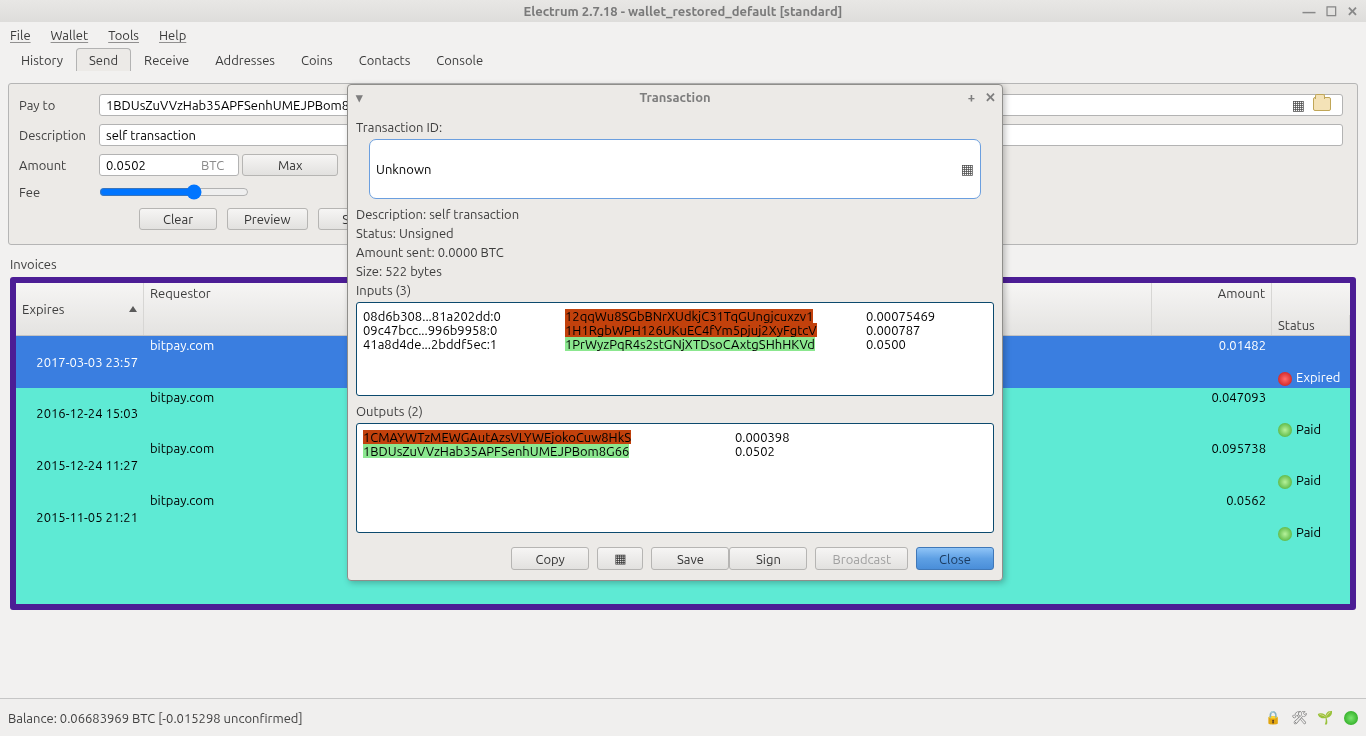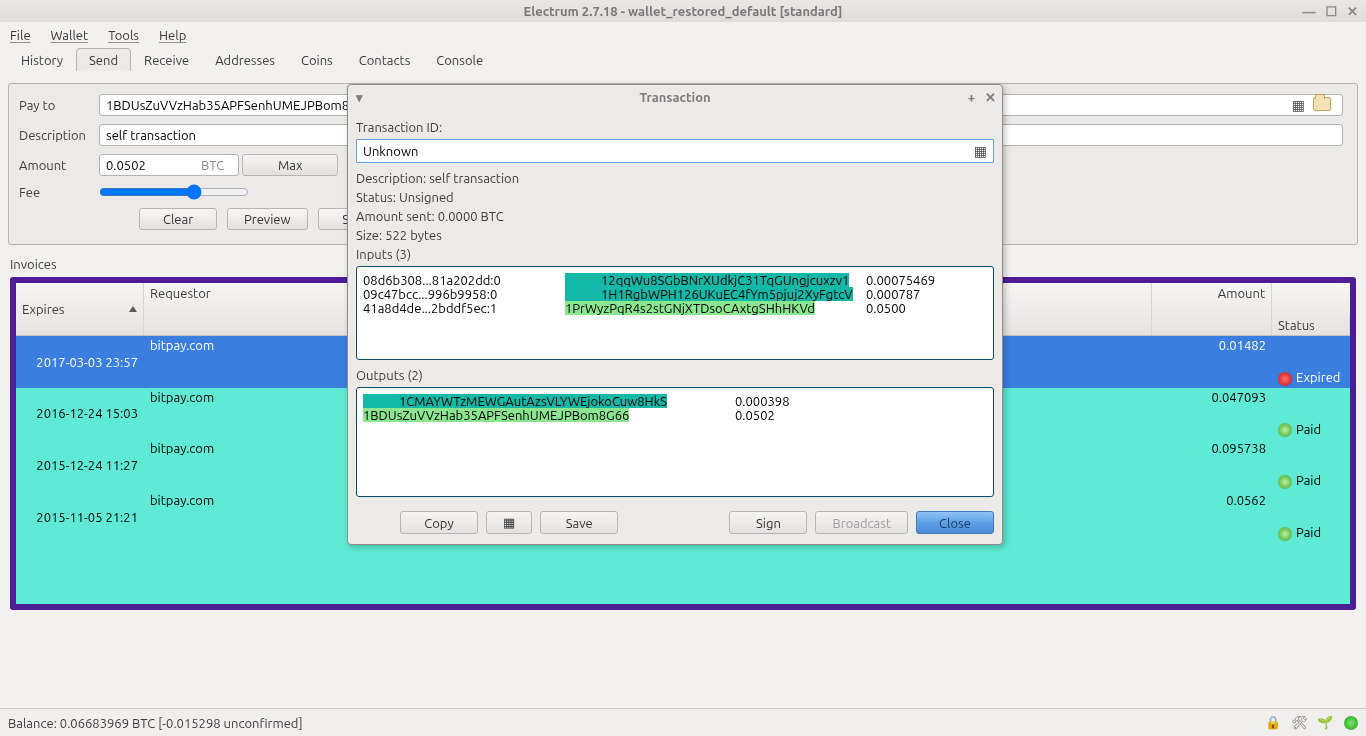--- a/index.html
+++ b/index.html
@@ -36,37 +36,37 @@
 .col-st  { width: 78px; margin-top: 32px; }
 .inv-body > .row { display: flex; padding: 1px 0; }
 .inv-body > .row > div { padding: 1px 6px; }
 .inv-body > .row.sel { background: #3a7ee0; color: #fff; }
 .inv-body { background:#5eead4; height: 268px; }
 
 .status-ico { display:inline-block; width:14px; height:14px; border-radius:50%; margin-right:4px; vertical-align:middle; }
 .ico-exp { background: radial-gradient(#ff6d6d,#c51010); }
 .ico-paid { background: radial-gradient(#b6f29a,#3fa52a); }
 
-.status-bar { position: absolute; left:0; right:0; bottom:0; height:28px; background:#f0efee; border-top:1px solid #c6c6c6; display:flex; align-items:center; padding:0 8px; color:#3f3f3f; justify-content: space-between;}
+.status-bar { position: absolute; left:0; right:0; bottom:0; height:38px; background:#f0efee; border-top:1px solid #c6c6c6; display:flex; align-items:center; padding:0 8px; color:#3f3f3f; justify-content: space-between;}
 .status-icons { display:flex; gap:10px; align-items:center; }
 
 .dialog { position: absolute; top: 84px; left: 347px; width: 656px; background:#eceae7; border:1px solid #8f8e8b; box-shadow: 2px 2px 6px rgba(0,0,0,0.25); border-radius:4px; }
 .dlg-title { height:24px; display:flex; align-items:center; justify-content:center; color:#7e7e7e; font-weight:bold; position:relative; }
 .dlg-title .dlg-menu { position:absolute; left:8px; color:#7e7e7e; }
 .dlg-title .dlg-ctrl { position:absolute; right:6px; display:flex; gap:10px; color:#7e7e7e; }
 .dlg-body { padding: 6px 8px 10px; }
-.txid-field { display:flex; align-items:center; border:1px solid #6b9fdf; border-radius:1px; background:#fff; padding:3px 6px; justify-content:space-between; margin:4px 0 8px; }
+.txid-field { display:flex; align-items:center; border:1px solid #6b9fdf; border-radius:7px; background:#fff; padding:21px 6px; justify-content:space-between; margin:4px 13px 8px; }
 .meta-line { color:#3d3d3d; margin: 5px 0; }
 .io-box { border:1px solid #0c4a6e; background:#fff; border-radius:3px; padding:6px 6px; margin:4px 0 8px; height: var(--h,90px); font-family: "DejaVu Sans Mono","Courier New",monospace; font-size:12.5px; }
 .io-row { display:flex; gap: 12px; white-space: pre; }
 .io-row .c1 { width: 190px; }
 .io-row .c2 { width: 280px; }
-.io-row .addr-y { background:#14b8a6;padding-left:36px; }
+.io-row .addr-y { background:#c2410c; }
 .io-row .addr-g { background:#8be78f; }
-.dlg-btns { display:flex; justify-content:space-between; padding-top:6px;margin-left:44px; }
+.dlg-btns { display:flex; justify-content:flex-end; padding-top:6px; }
 .dlg-btns .group { display:flex; gap:8px; }
 .btn.primary { background: linear-gradient(#8fc4f7,#5ea0e4,#4a8ed9); border-color:#4078b8; color:#1c3c61; }
 .btn.disabled { color:#a0a0a0; }
 
 .tri-up { width:0;height:0;border-left:4px solid transparent;border-right:4px solid transparent;border-bottom:6px solid #5a5a5a; display:inline-block;}
 
 .icon-qr { font-size: 14px; color:#4e4e4e; }
 .input-icons { position:absolute; right: 16px; display:flex; gap:8px; }
 .relpos { position: relative; }
 

